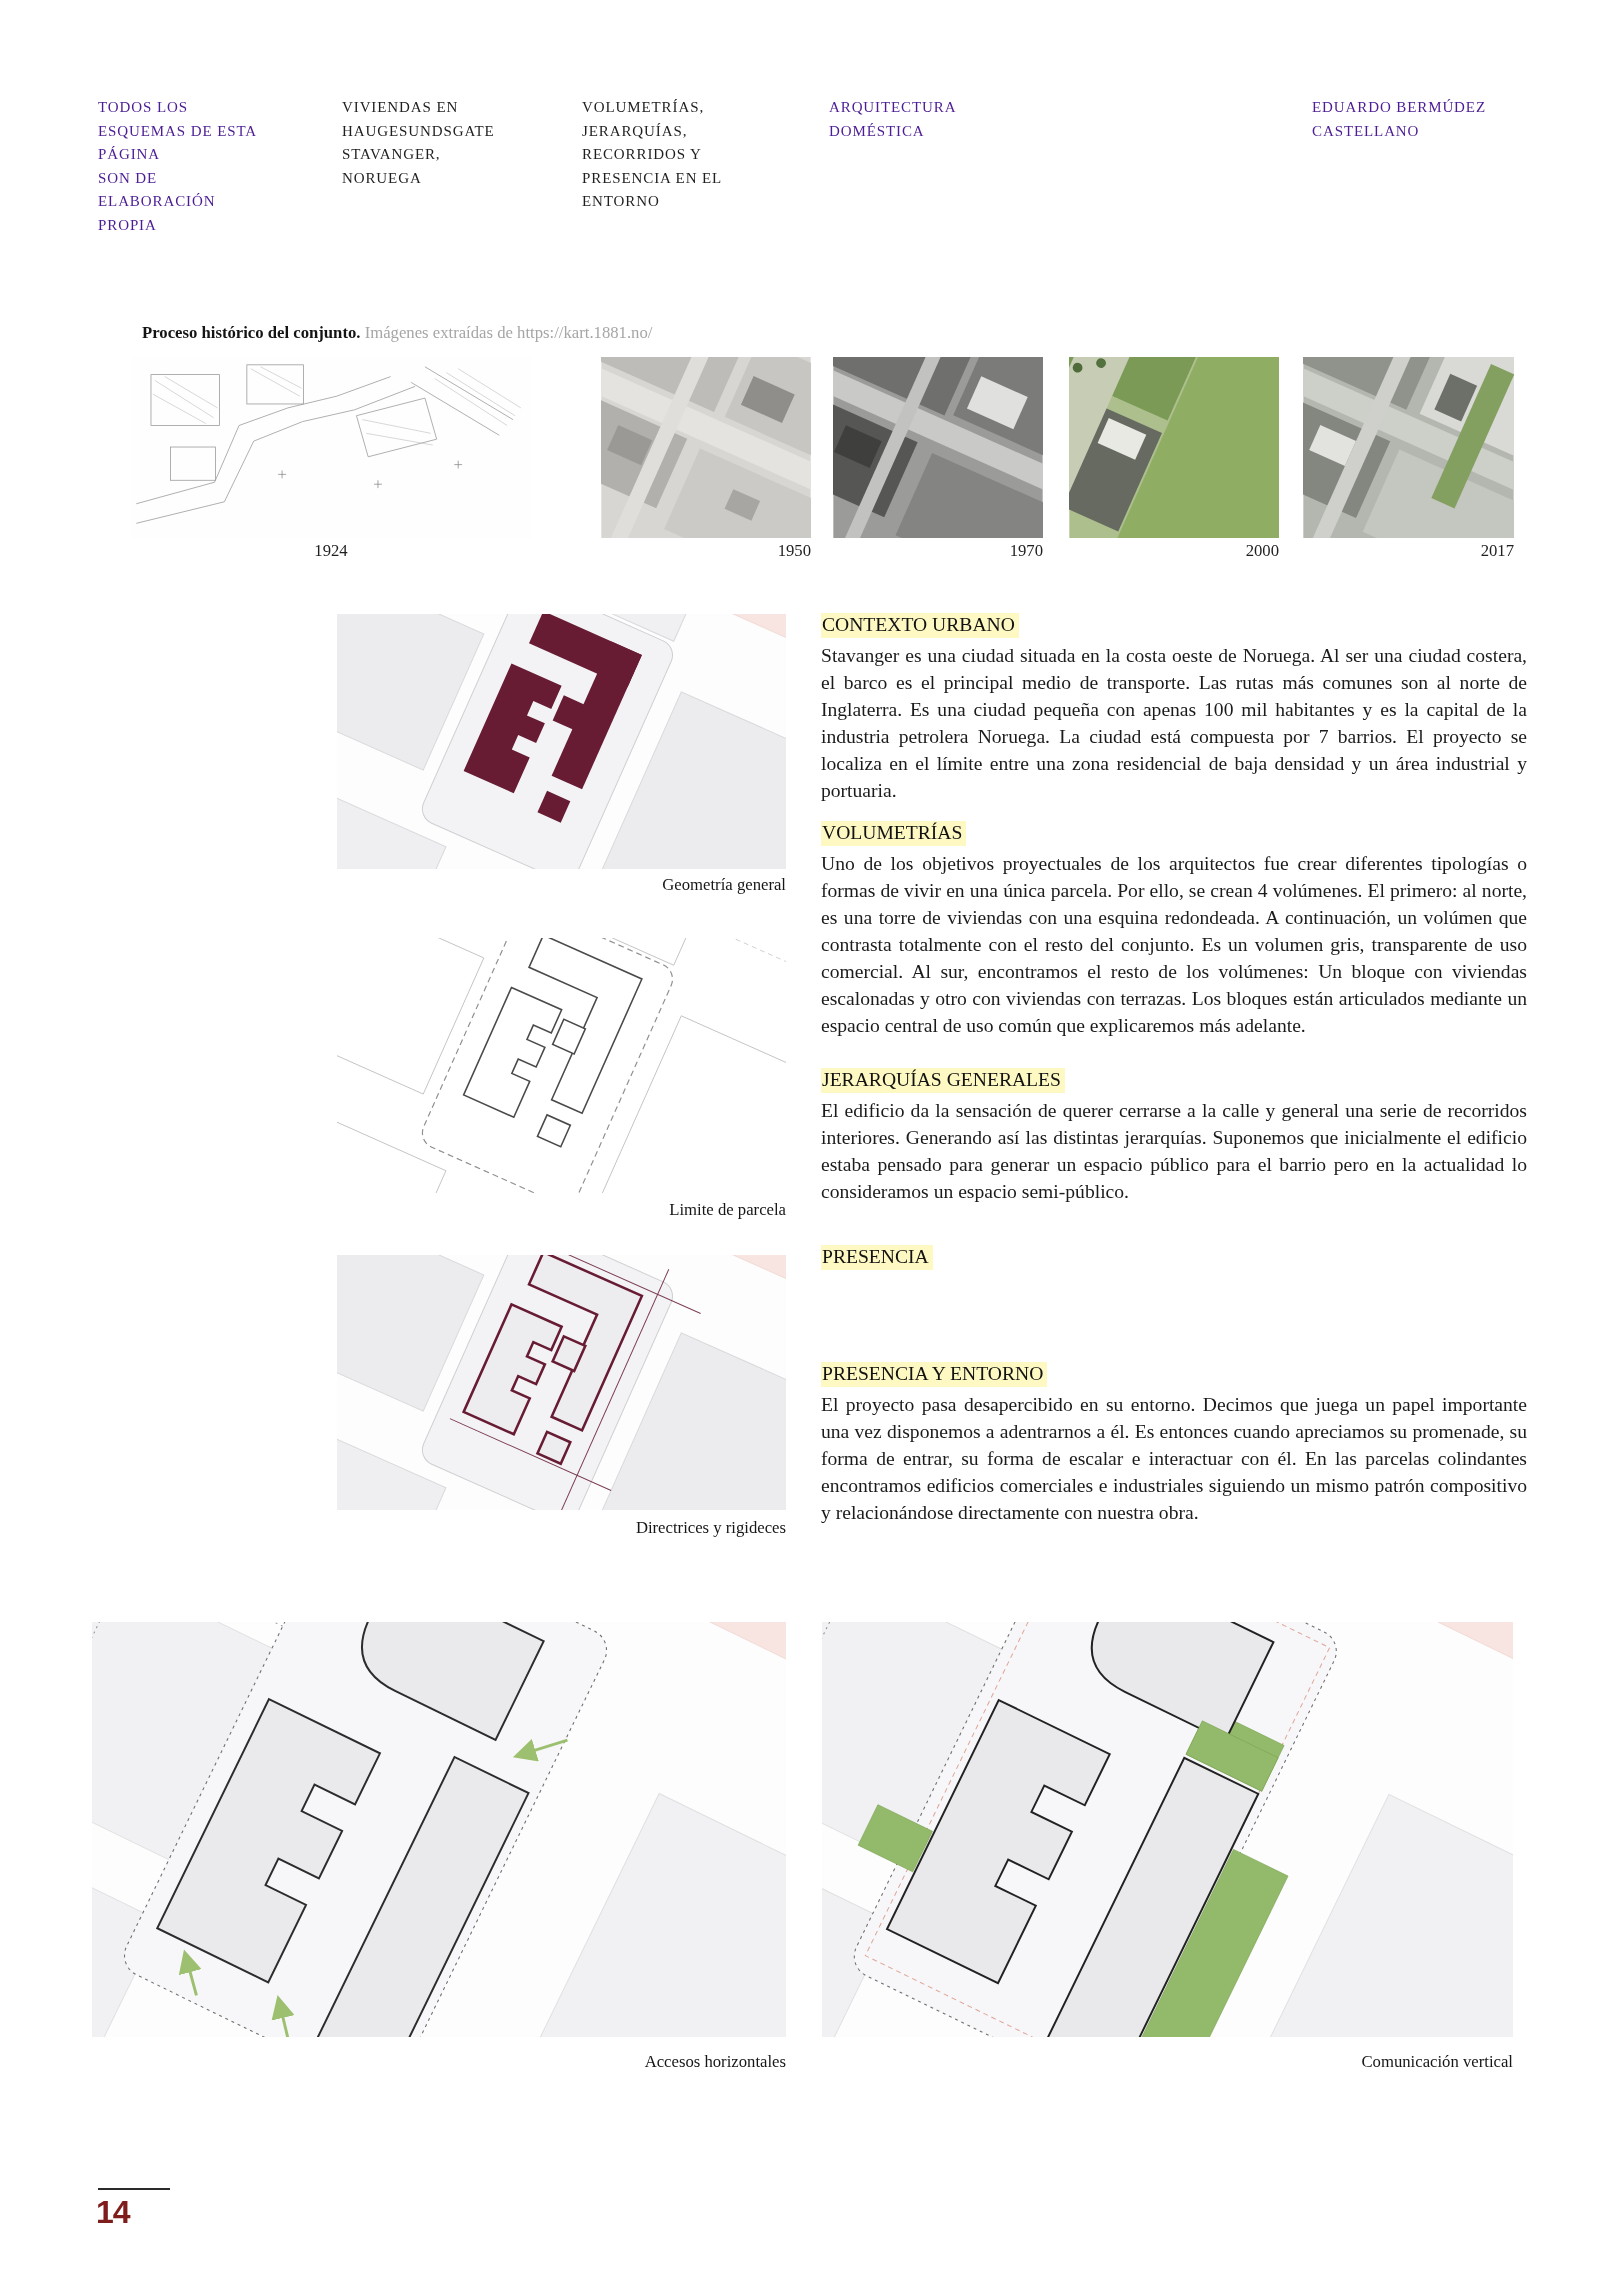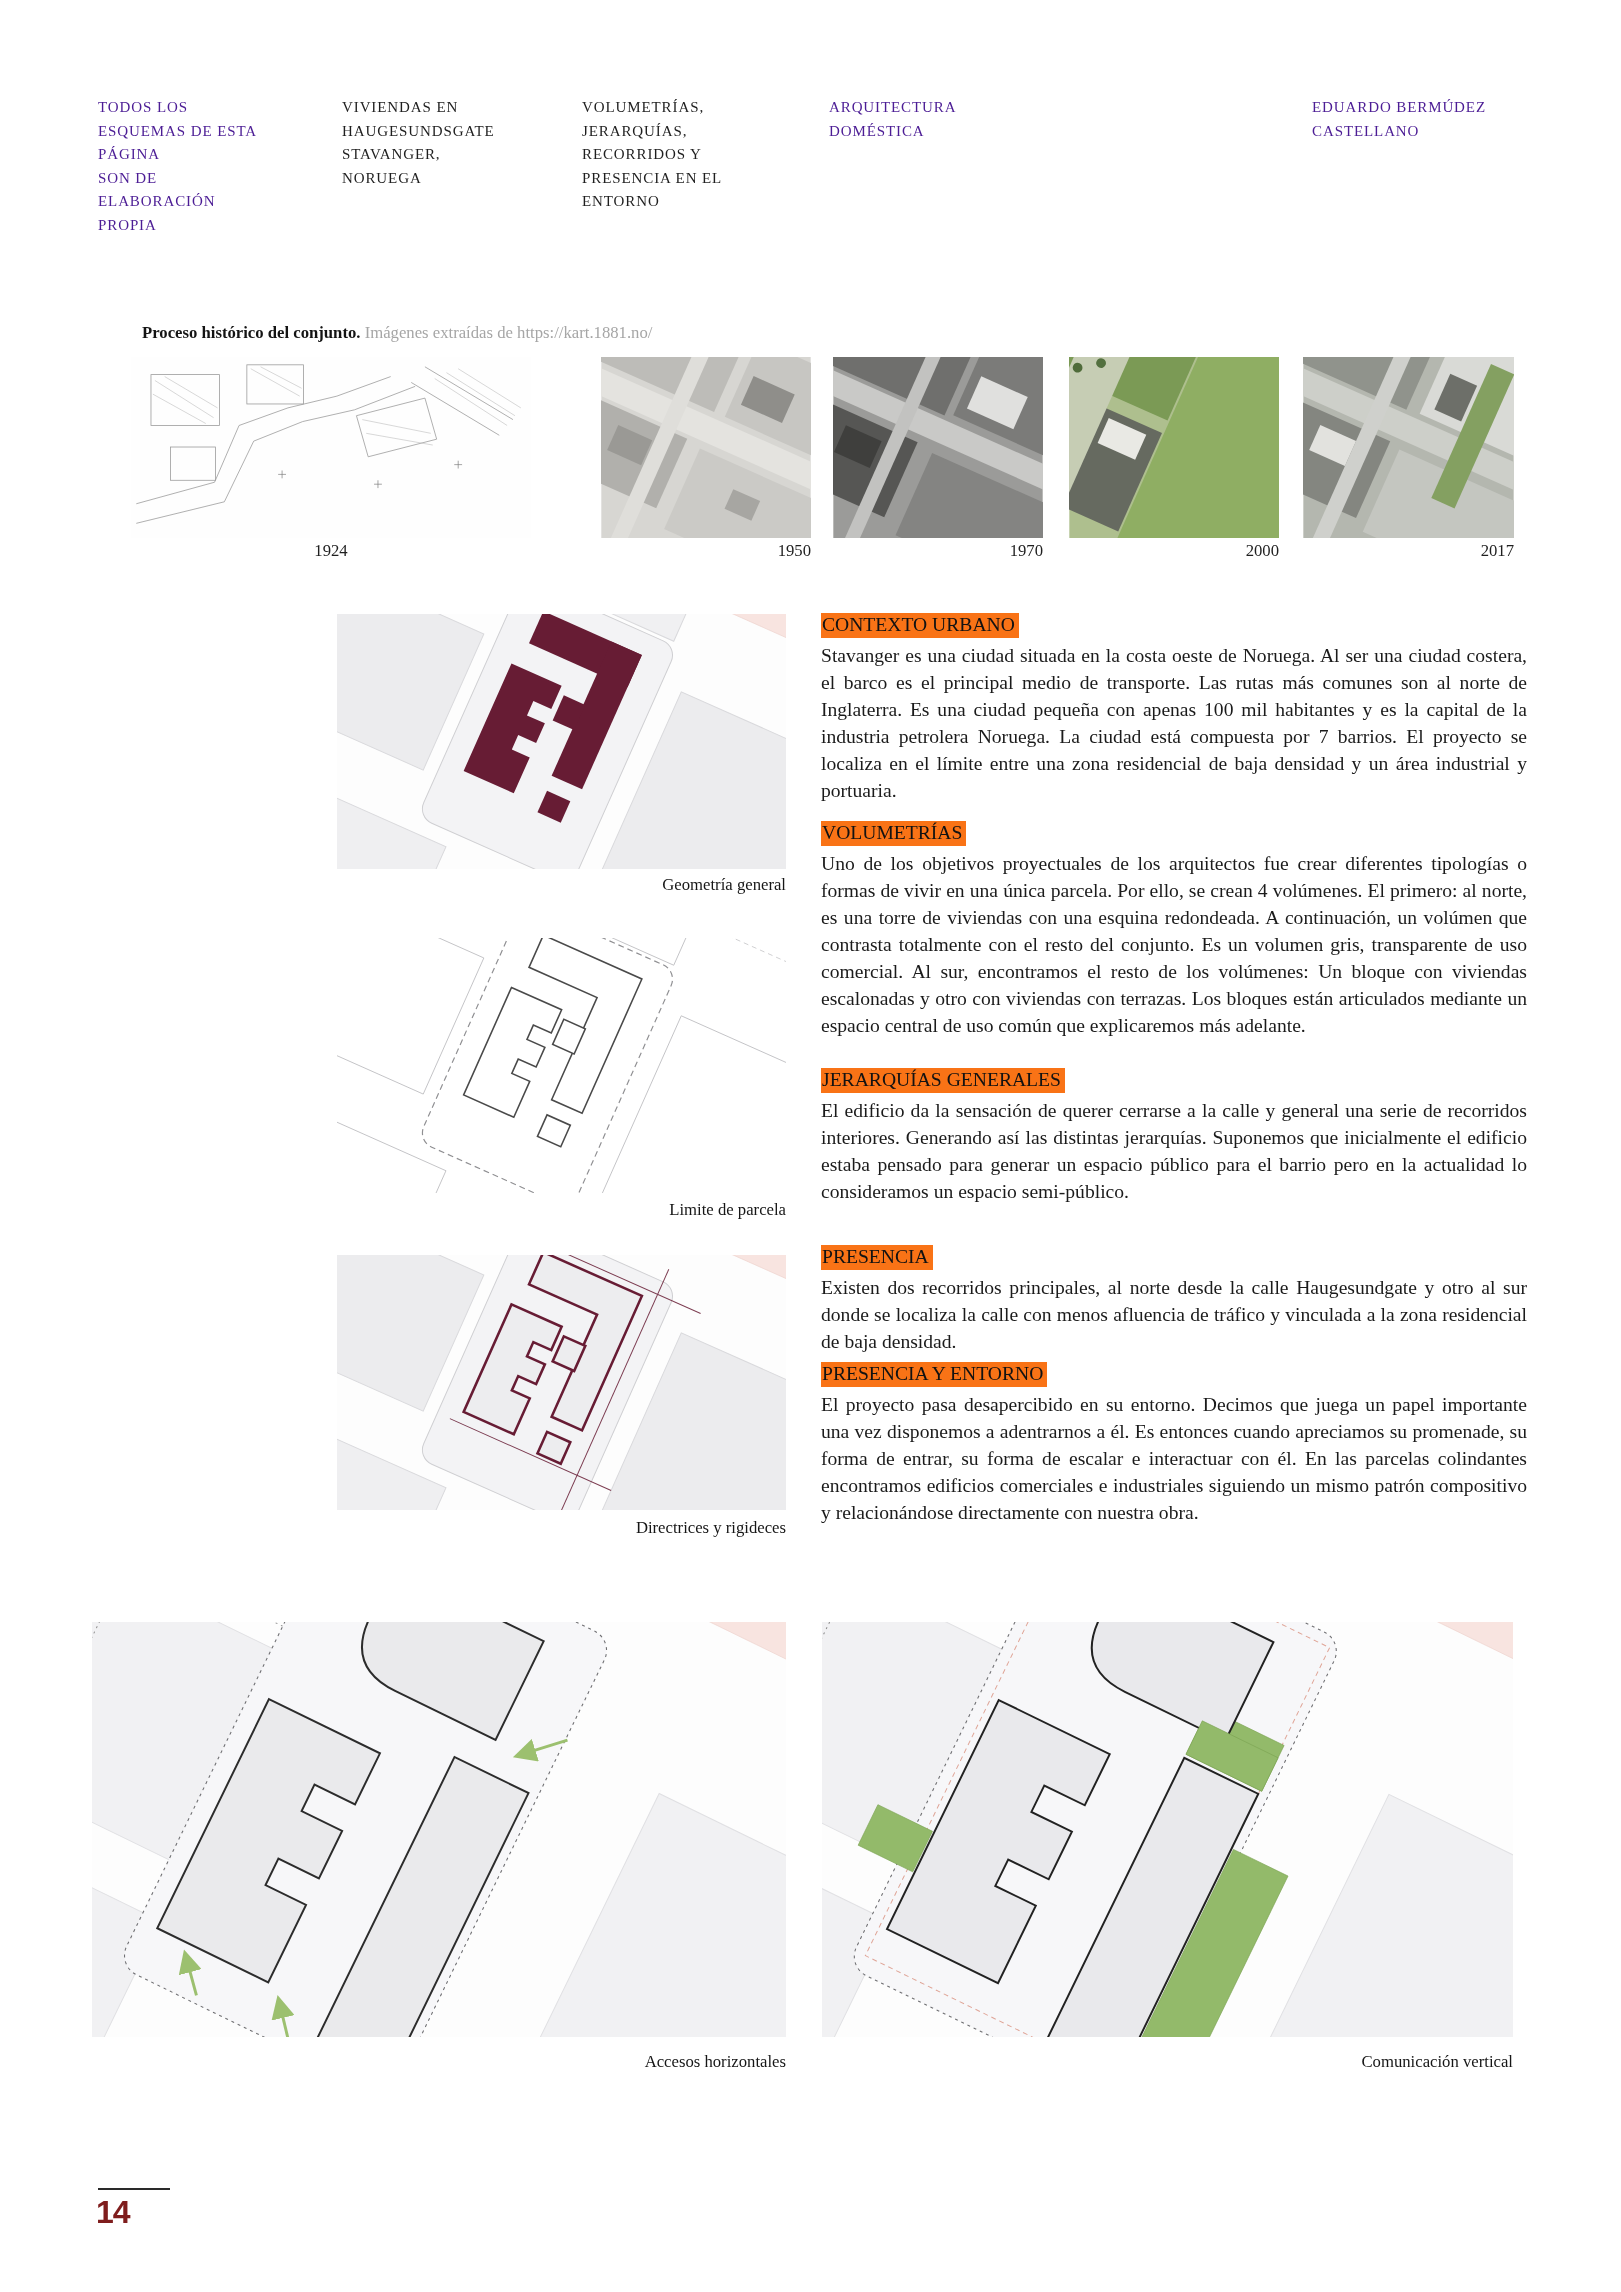--- a/index.html
+++ b/index.html
@@ -9,21 +9,21 @@
   .hdr{font-size:15px;line-height:23.5px;letter-spacing:0.9px;white-space:pre-line;
        color:#4c1d95;}
   .hdr.dark{color:#1f1f1f;}
   .caption{font-size:16.7px;line-height:19.6px;}
   .cap-title{font-weight:bold;color:#141414;}
   .cap-src{color:#a6a6a6;}
   .year-label{font-size:16.7px;color:#1f1f1f;}
   .fig{position:absolute;top:357px;height:181px;overflow:hidden;}
   .map-caption{font-size:16.7px;color:#161616;text-align:right;}
   .section{position:absolute;left:821px;width:706px;}
-  .sec-h{display:inline-block;background:#f97316;font-size:19.6px;line-height:22.5px;
+  .sec-h{display:inline-block;background:#fef9c3;font-size:19.6px;line-height:22.5px;
          padding:1px 3.9px 1px 1px;color:#121212;}
   .sec-p{font-size:19.6px;line-height:27px;text-align:justify;margin:4.9px 0 0 0;
          color:#1b1b1b;}
   .pageno{font-family:"Liberation Sans","DejaVu Sans",sans-serif;font-weight:bold;
           font-size:32px;letter-spacing:-1px;color:#7f1d1d;}
   .page-rule{background:#2a2a2a;height:2px;width:72px;}
 </style>
 </head>
 <body>
 
@@ -230,21 +230,20 @@
 <div class="section" style="top:821px">
   <span class="sec-h">VOLUMETRÍAS</span>
   <p class="sec-p">Uno de los objetivos proyectuales de los arquitectos fue crear diferentes tipologías o formas de vivir en una única parcela. Por ello, se crean 4 volúmenes. El primero: al norte, es una torre de viviendas con una esquina redondeada. A continuación, un volúmen que contrasta totalmente con el resto del conjunto. Es un volumen gris, transparente de uso comercial. Al sur, encontramos el resto de los volúmenes: Un bloque con viviendas escalonadas y otro con viviendas con terrazas. Los bloques están articulados mediante un espacio central de uso común que explicaremos más adelante.</p>
 </div>
 <div class="section" style="top:1068px">
   <span class="sec-h">JERARQUÍAS GENERALES</span>
   <p class="sec-p">El edificio da la sensación de querer cerrarse a la calle y general una serie de recorridos interiores. Generando así las distintas jerarquías. Suponemos que inicialmente el edificio estaba pensado para generar un espacio público para el barrio pero en la actualidad lo consideramos un espacio semi-público.</p>
 </div>
 <div class="section" style="top:1245px">
   <span class="sec-h">PRESENCIA</span>
-  <p class="sec-p">Existen dos recorridos principales, al norte desde la calle Haugesundgate y otro al sur donde se localiza la calle con menos afluencia de tráfico y vinculada a la zona residencial de baja densidad.</p>
 </div>
 <div class="section" style="top:1362px">
   <span class="sec-h">PRESENCIA Y ENTORNO</span>
   <p class="sec-p">El proyecto pasa desapercibido en su entorno. Decimos que juega un papel importante una vez disponemos a adentrarnos a él. Es entonces cuando apreciamos su promenade, su forma de entrar, su forma de escalar e interactuar con él. En las parcelas colindantes encontramos edificios comerciales e industriales siguiendo un mismo patrón compositivo y relacionándose directamente con nuestra obra.</p>
 </div>
 
 <svg class="abs" style="left:92px;top:1622px" width="694" height="415" viewBox="0 0 708 423">
   <defs>
     <marker id="ahD" markerWidth="8" markerHeight="8" refX="6" refY="4" orient="auto">
       <path d="M0,0 L8,4 L0,8 Z" fill="#9cc06f"></path>

